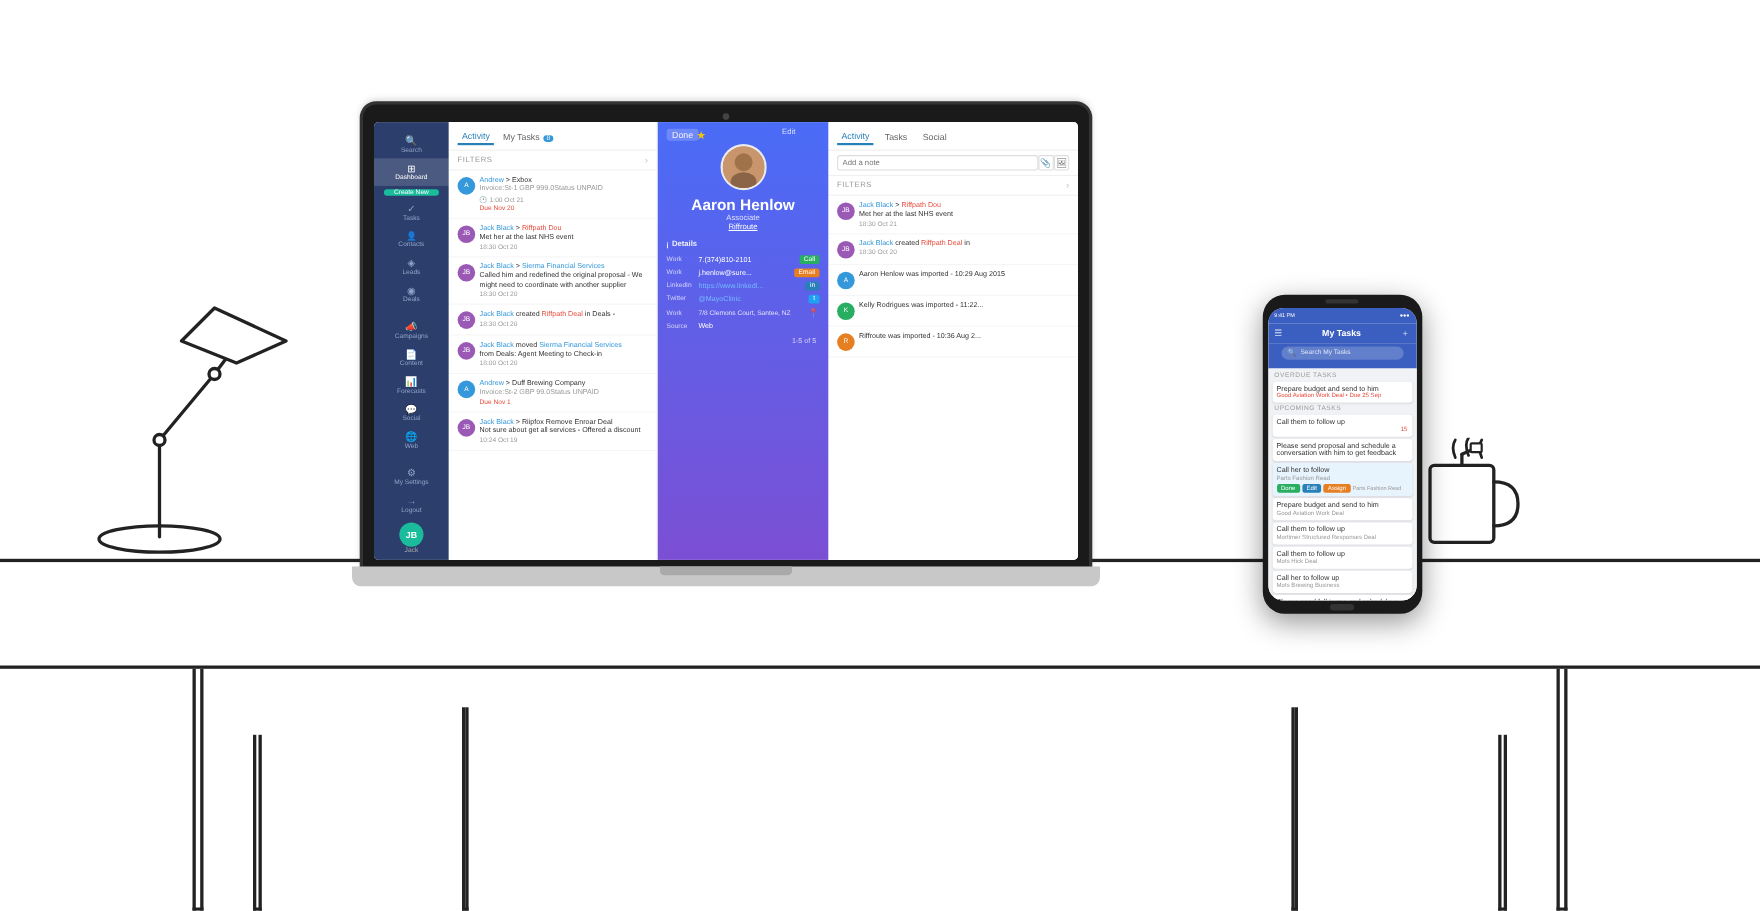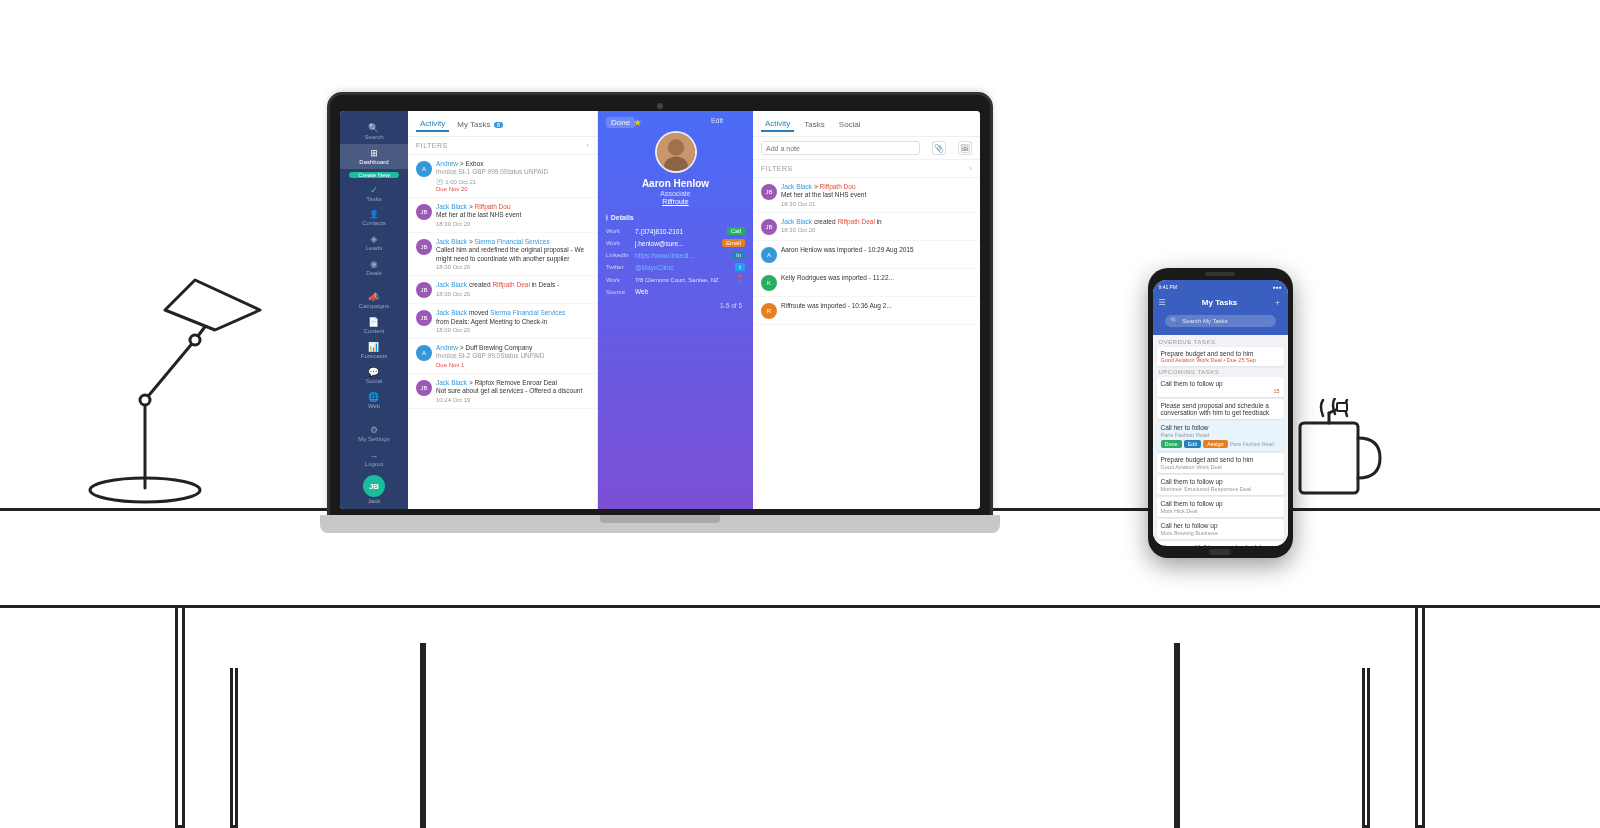--- a/index.html
+++ b/index.html
@@ -366,21 +366,21 @@
       height: 100%;
       background: linear-gradient(135deg, #d4a574, #8b6347);
       display: flex;
       align-items: center;
       justify-content: center;
       font-size: 14px;
       color: #fff;
     }
     .contact-name {
       color: #fff;
-      font-size: 10px;
+      font-size: 14px;
       font-weight: 600;
       margin-top: 5px;
       text-align: center;
     }
     .contact-role {
       color: rgba(255,255,255,0.8);
       font-size: 7px;
       margin-top: 1px;
     }
     .contact-company {
@@ -454,21 +454,21 @@
       align-items: center;
       justify-content: space-between;
       padding: 4px 8px;
       border-bottom: 1px solid #f0f0f0;
     }
     .add-note-bar {
       display: flex;
       align-items: center;
       padding: 4px 8px;
       border-bottom: 1px solid #f0f0f0;
-      gap: 12px;
+      gap: 0;
     }
     .add-note-input {
       flex: 1;
       height: 14px;
       border: 1px solid #ddd;
       border-radius: 2px;
       font-size: 7px;
       padding: 0 4px;
       color: #999;
     }

